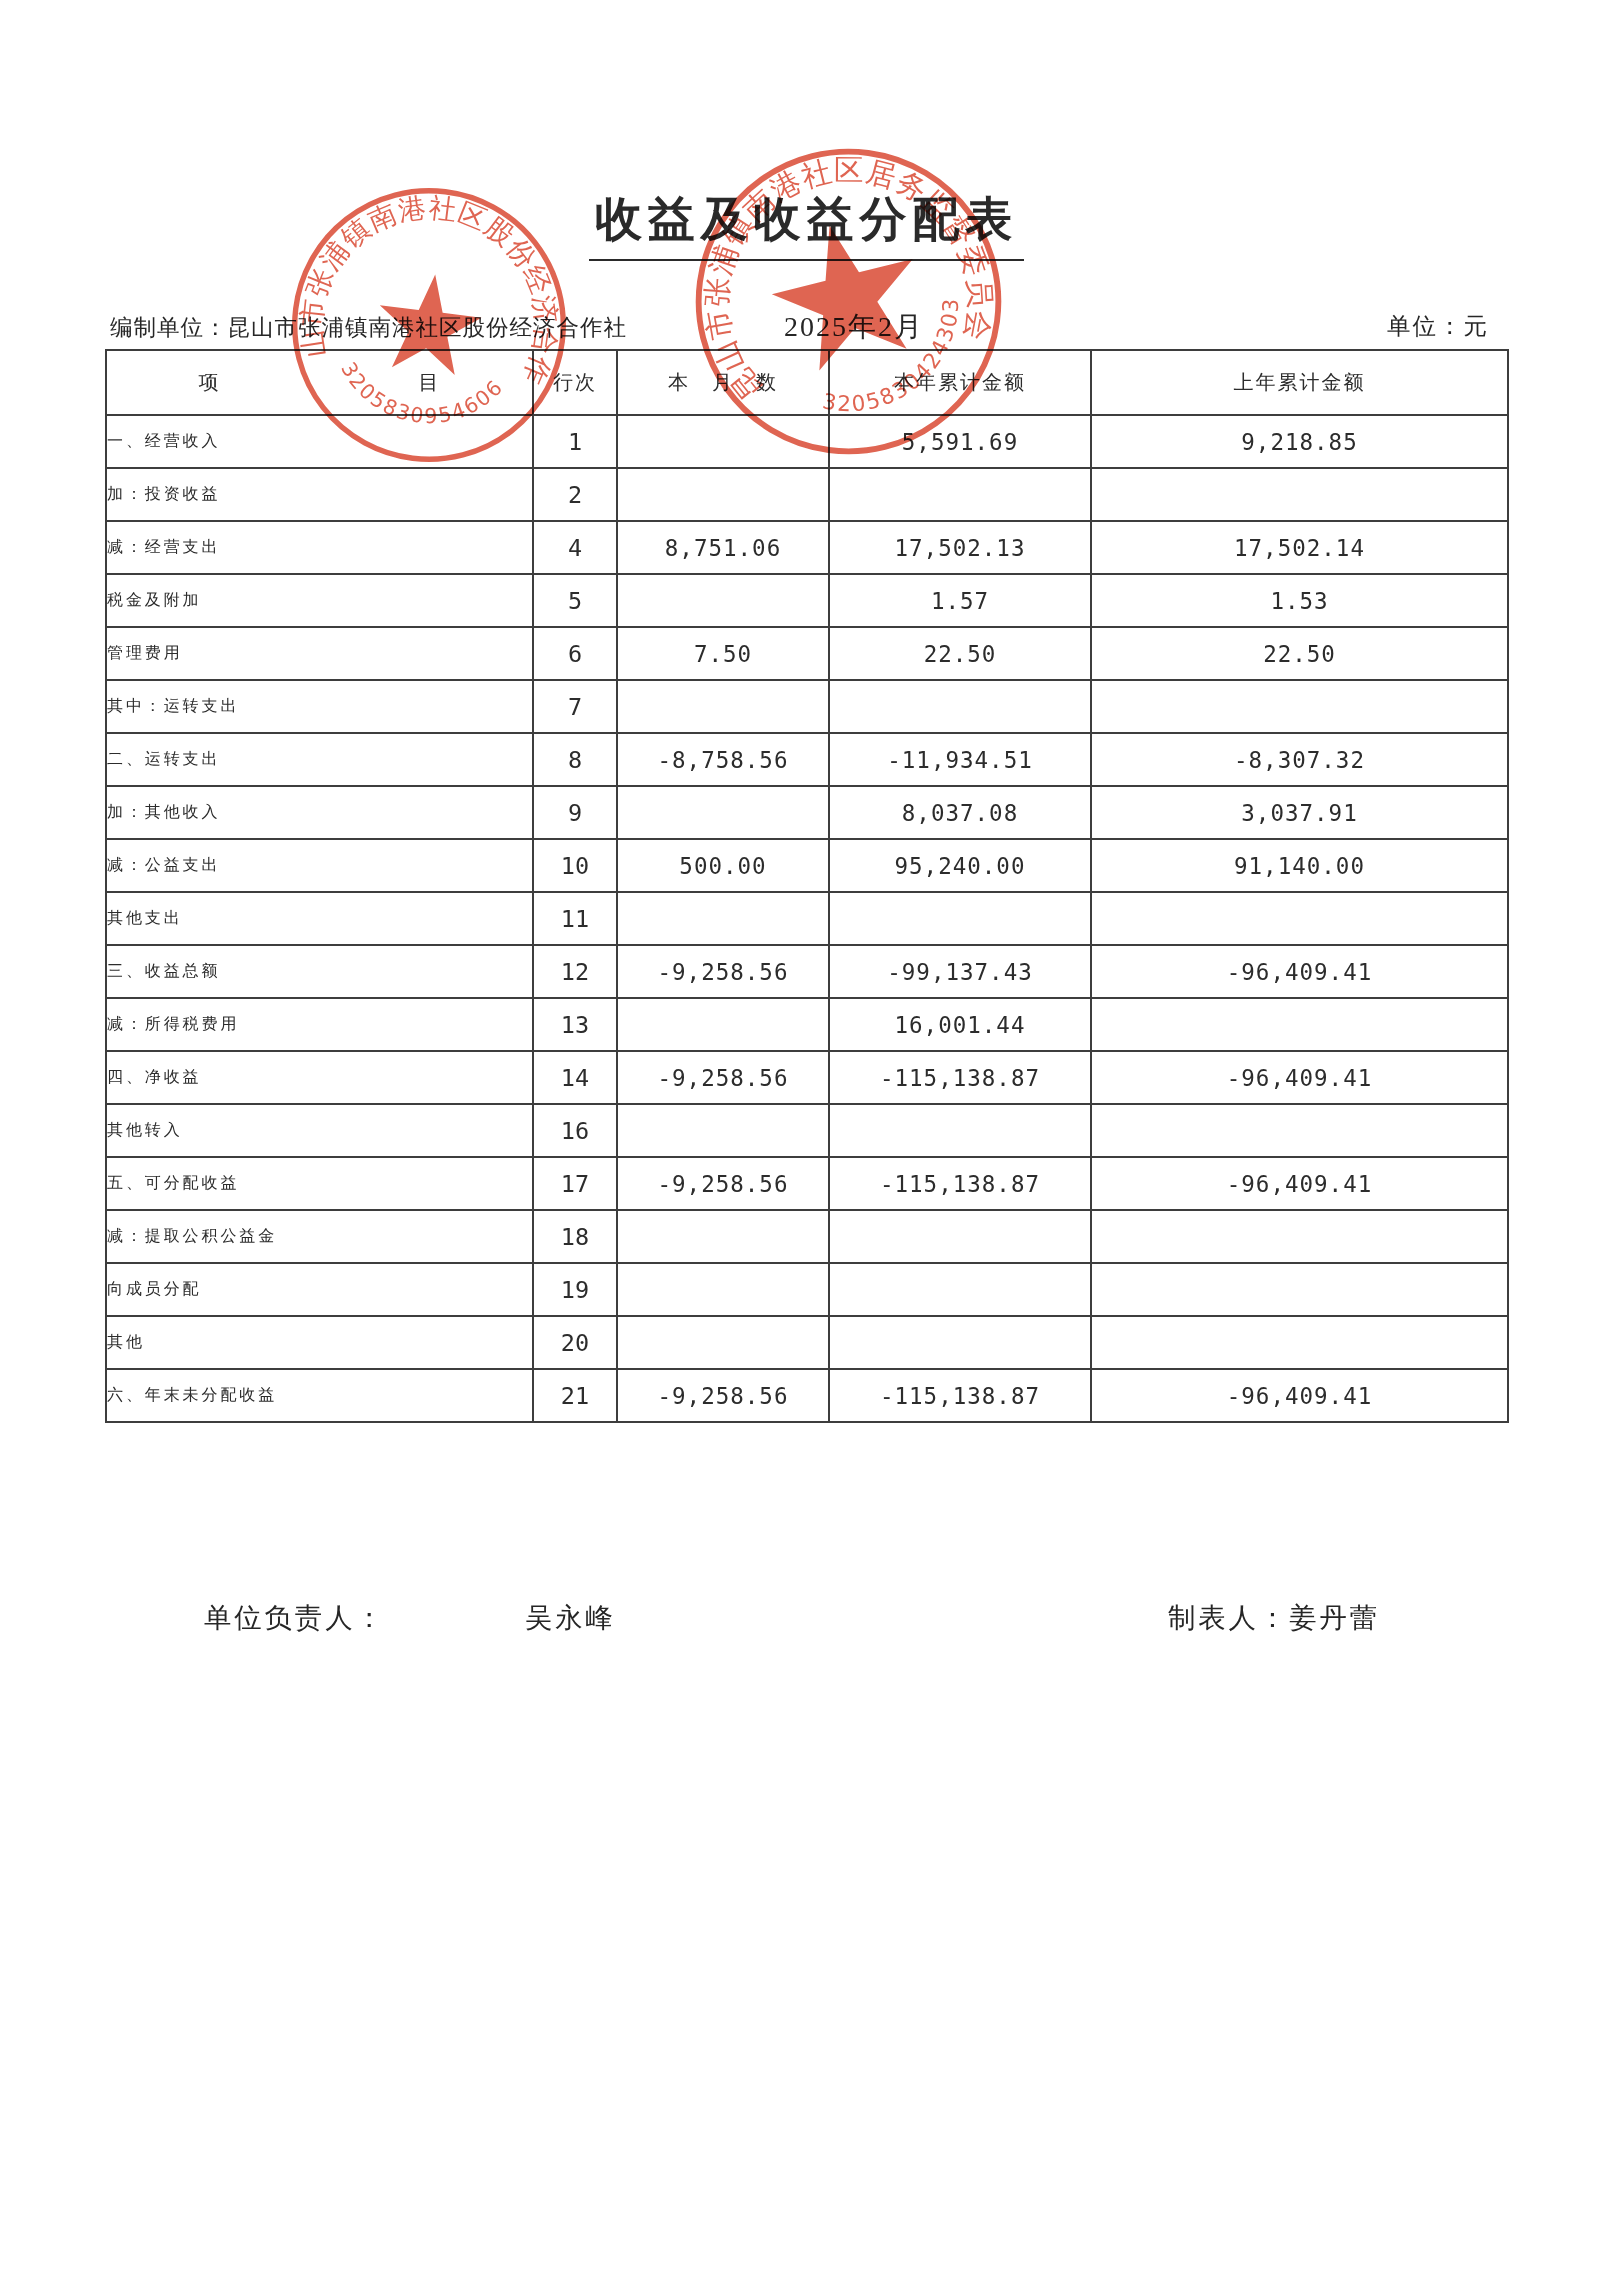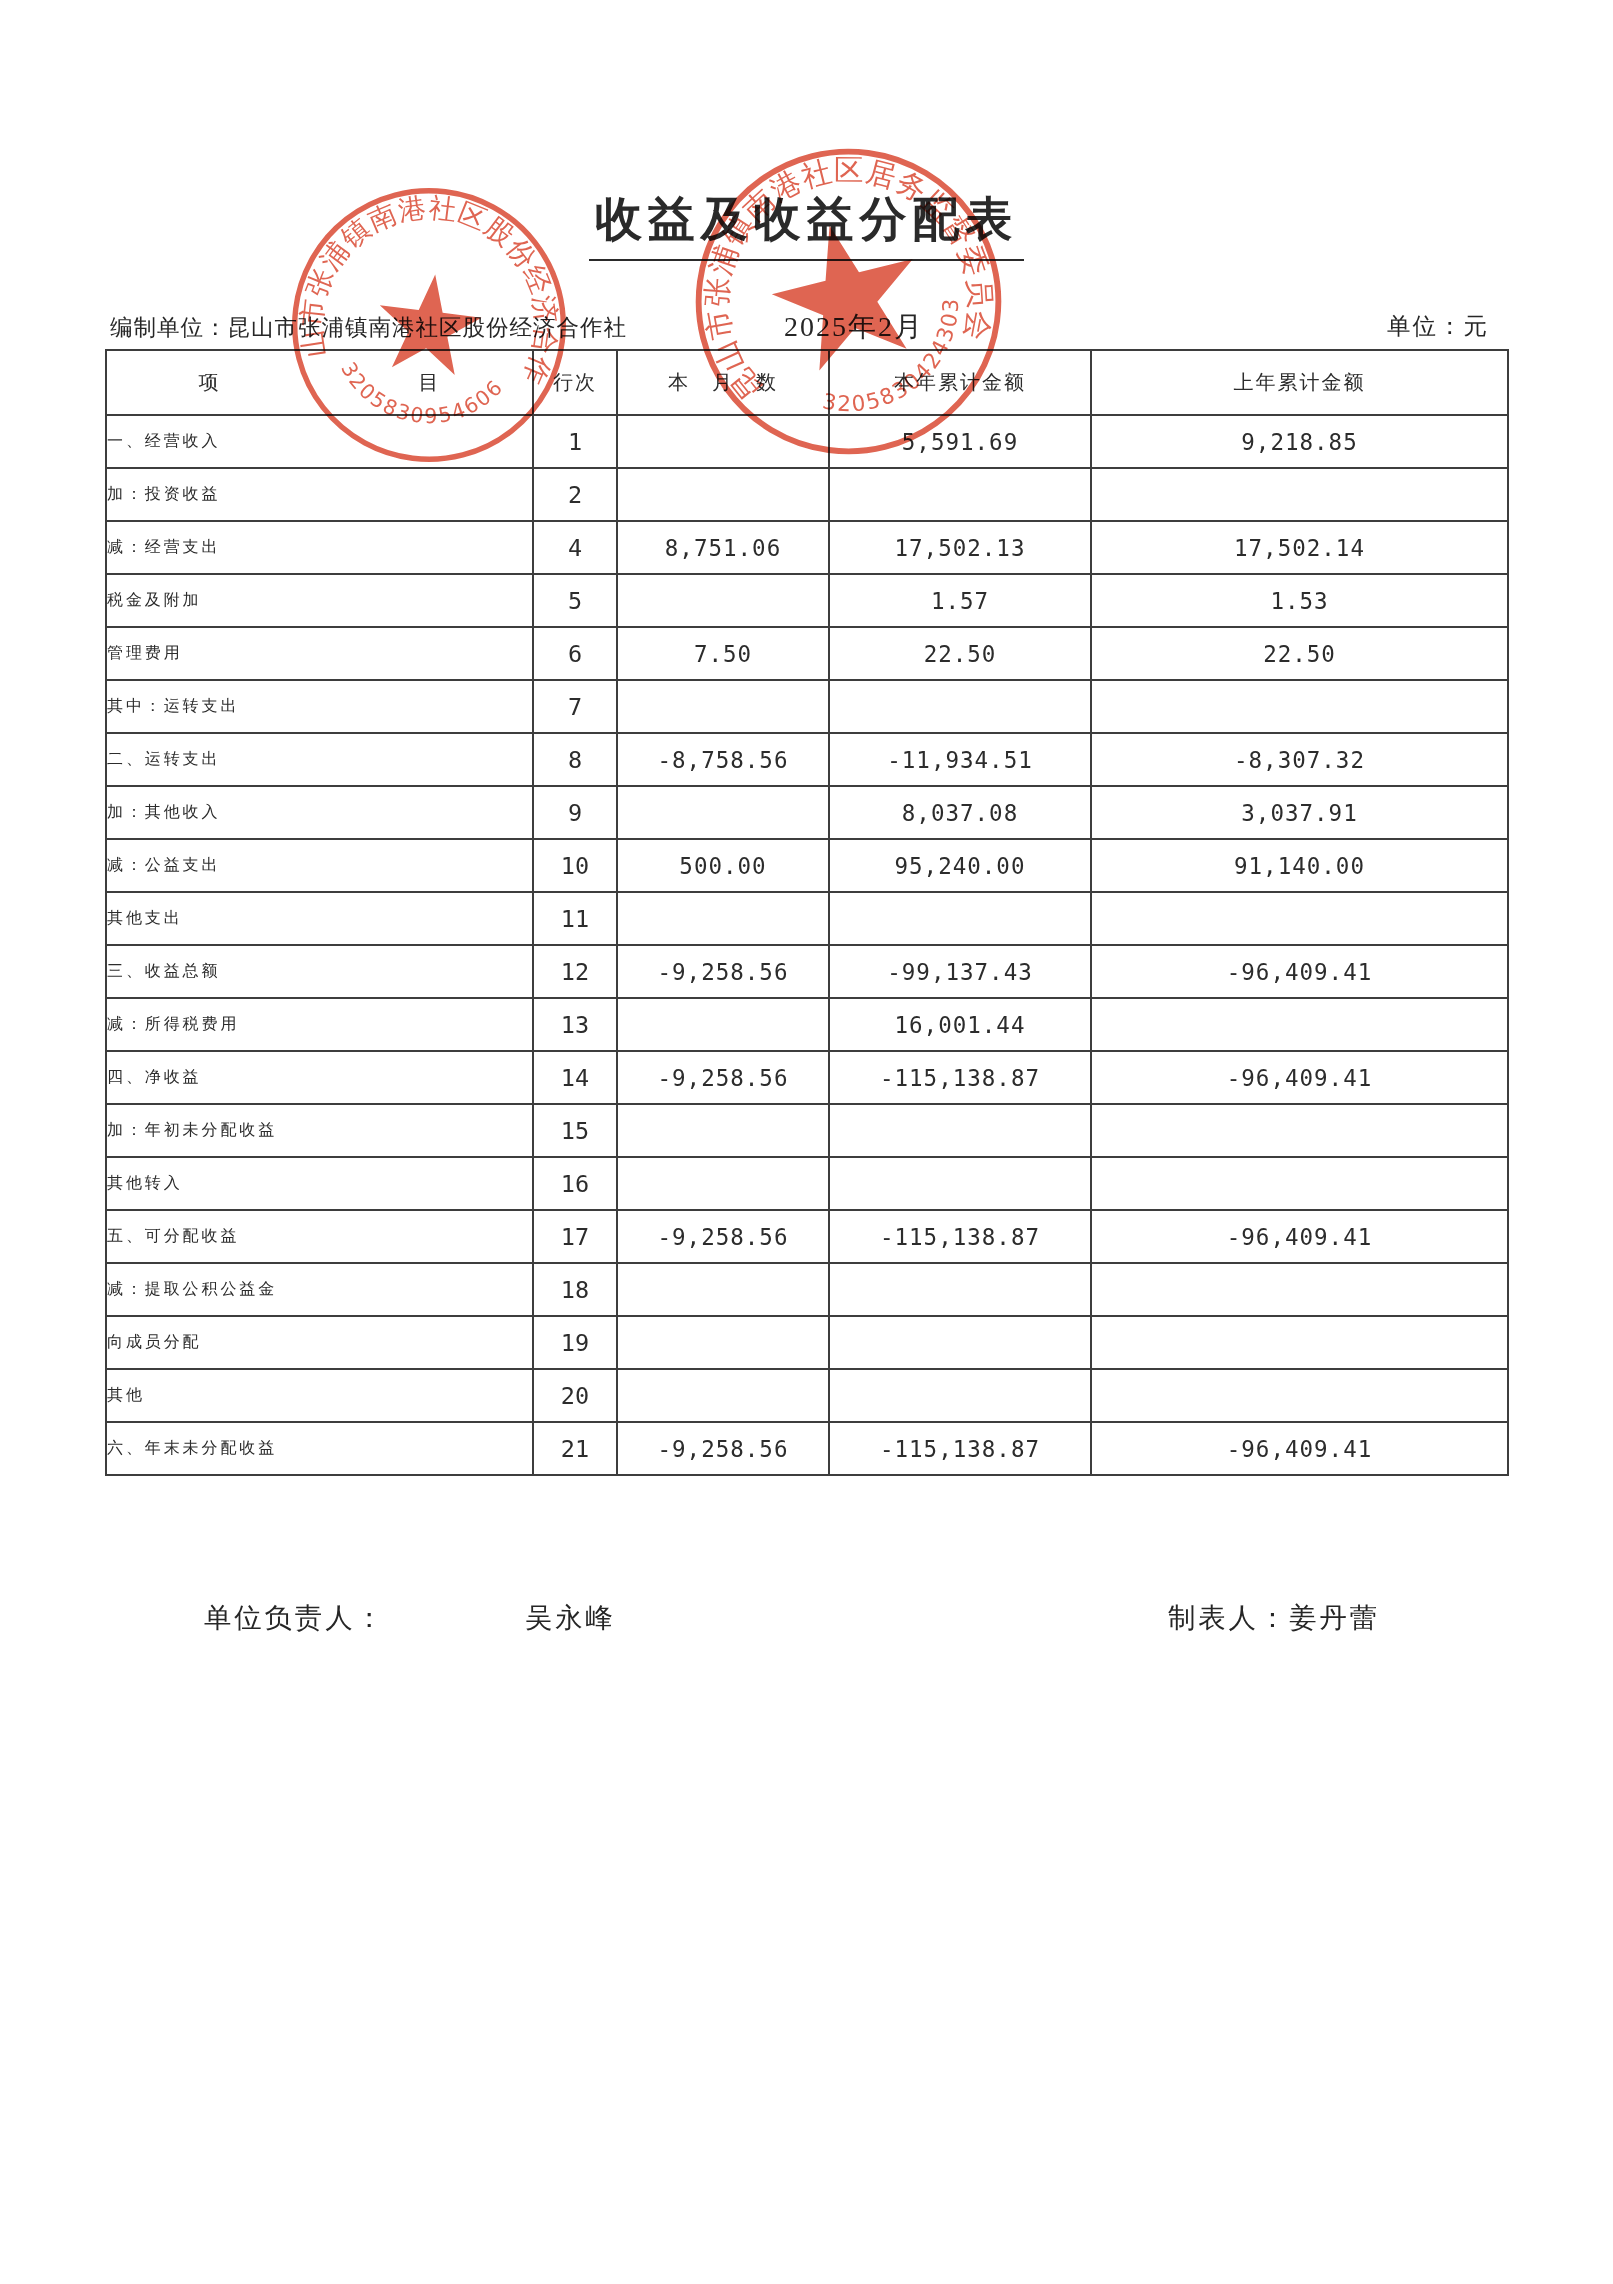--- a/index.html
+++ b/index.html
@@ -185,27 +185,20 @@
       <td class="c-num"></td>
     </tr>
         <tr class="datarow">
       <td class="c-item ind1">四、净收益</td>
       <td class="c-line">14</td>
       <td class="c-num">-9,258.56</td>
       <td class="c-num">-115,138.87</td>
       <td class="c-num">-96,409.41</td>
     </tr>
         <tr class="datarow">
-      <td class="c-item ind2">加：年初未分配收益</td>
-      <td class="c-line">15</td>
-      <td class="c-num"></td>
-      <td class="c-num"></td>
-      <td class="c-num"></td>
-    </tr>
-        <tr class="datarow">
       <td class="c-item ind2">其他转入</td>
       <td class="c-line">16</td>
       <td class="c-num"></td>
       <td class="c-num"></td>
       <td class="c-num"></td>
     </tr>
         <tr class="datarow">
       <td class="c-item ind1">五、可分配收益</td>
       <td class="c-line">17</td>
       <td class="c-num">-9,258.56</td>

